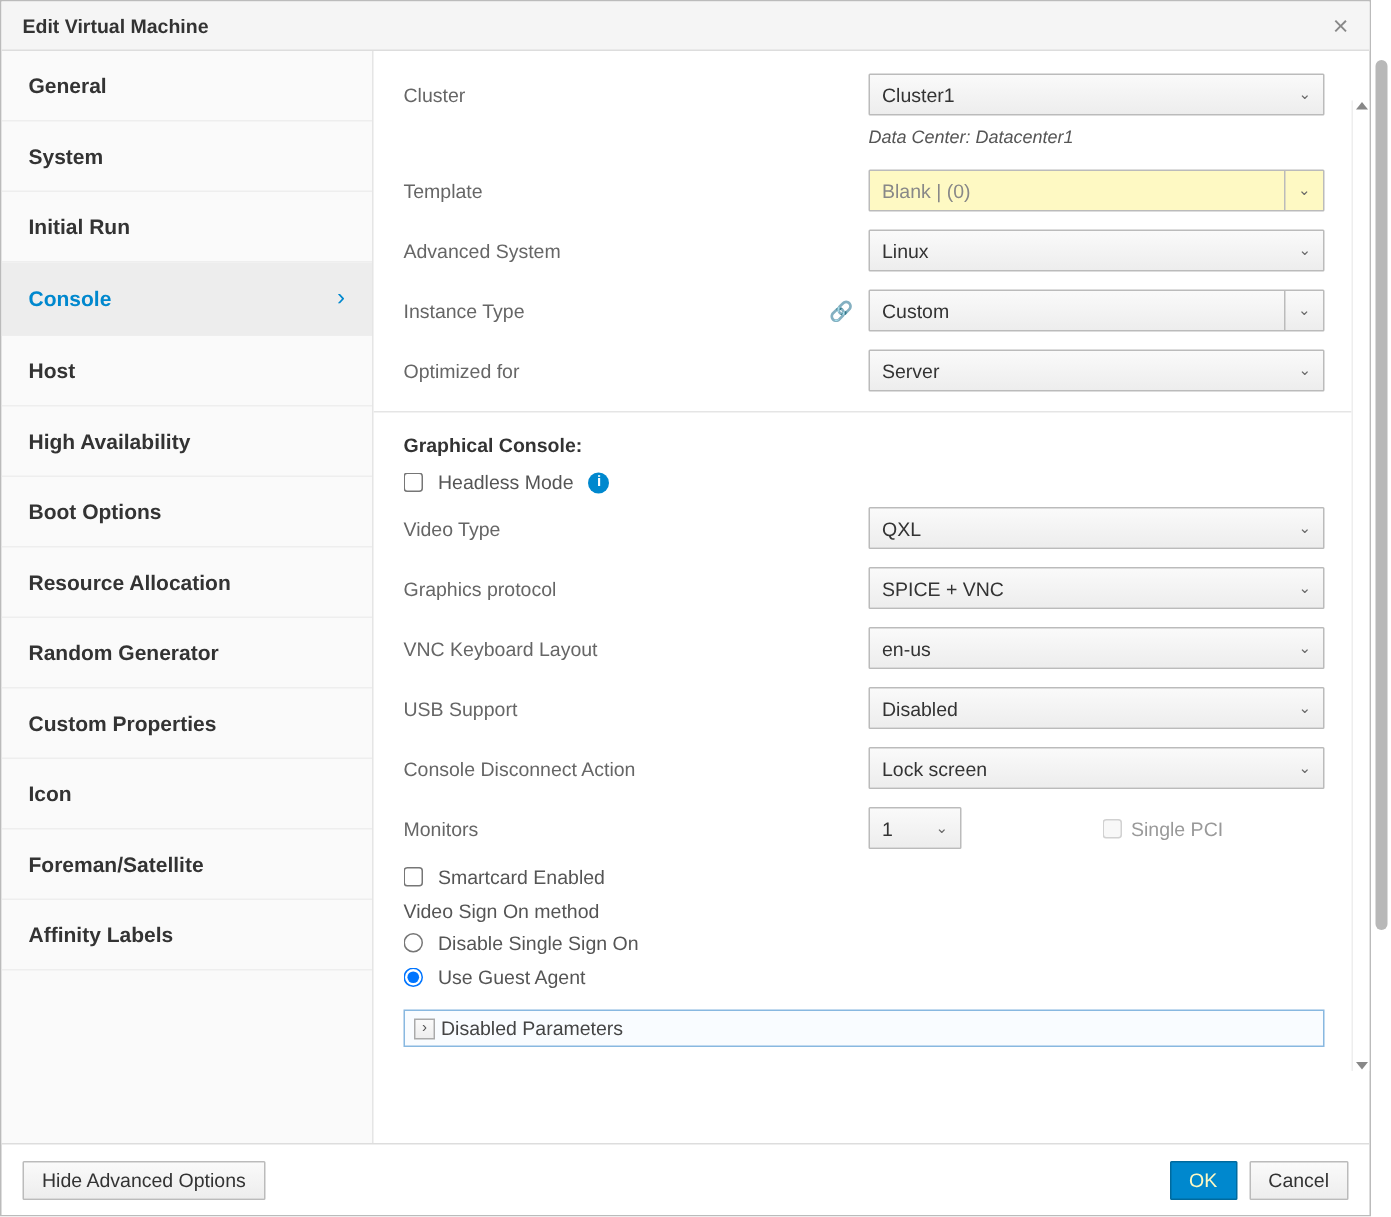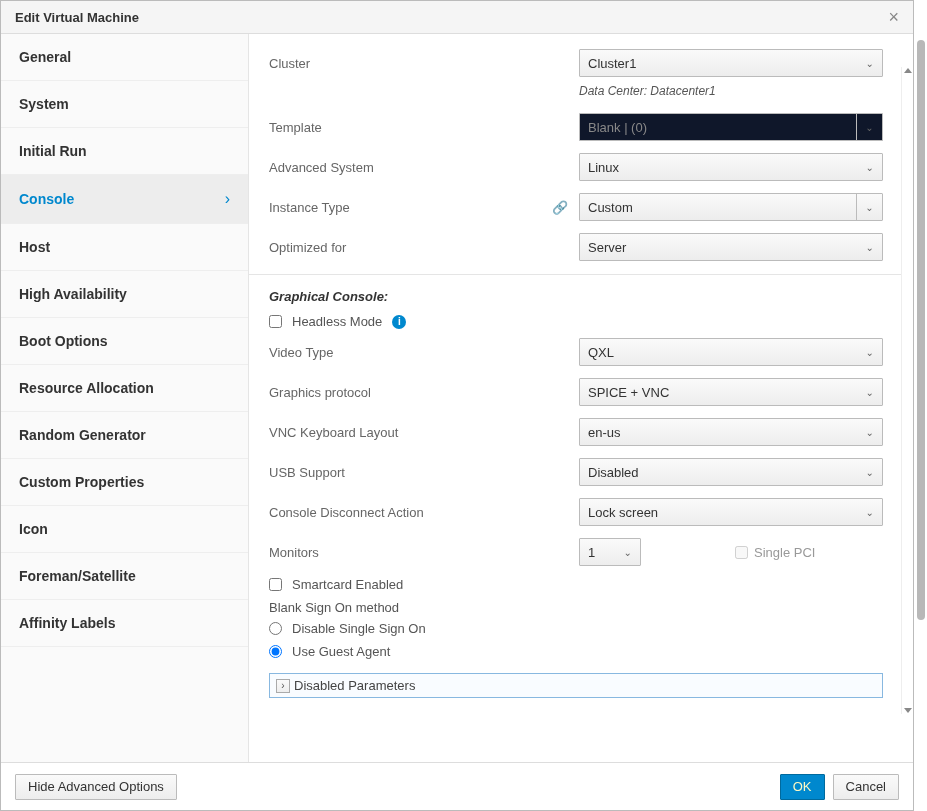--- a/index.html
+++ b/index.html
@@ -104,21 +104,21 @@
     font-size: 13px;
     color: #333;
     position: relative;
     display: flex;
     align-items: center;
     border-radius: 1px;
     cursor: pointer;
   }
   .select.disabled {
     color: #888;
-    background: #0f172a;
+    background: #fef9c3;
     text-align: right;
   }
   .select .caret {
     position: absolute;
     right: 8px;
     top: 50%;
     transform: translateY(-50%);
     font-size: 10px;
     color: #666;
   }
@@ -142,21 +142,20 @@
   .divider {
     border: none;
     border-top: 1px solid #e5e5e5;
     margin: 12px -30px 14px -20px;
   }
   .section-title {
     font-weight: 700;
     color: #333;
     margin-bottom: 10px;
     font-size: 13px;
-    font-style: italic;
   }
   .checkbox-row {
     display: flex;
     align-items: center;
     gap: 10px;
     margin-bottom: 8px;
     color: #555;
     font-size: 13px;
   }
   .checkbox-row input[type=checkbox], .checkbox-row input[type=radio] {
@@ -448,21 +447,21 @@
           </div>
         </div>
       </div>
 
       <div class="checkbox-row" style="margin-top:10px;">
         <input type="checkbox" style="">
         <span>Smartcard Enabled</span>
       </div>
 
       <div class="sso-block">
-        <div class="sso-title">Blank Sign On method</div>
+        <div class="sso-title">Video Sign On method</div>
         <div class="checkbox-row">
           <input type="radio" name="sso" style="">
           <span>Disable Single Sign On</span>
         </div>
         <div class="checkbox-row">
           <input type="radio" name="sso" checked="" style="">
           <span>Use Guest Agent</span>
         </div>
       </div>
 

